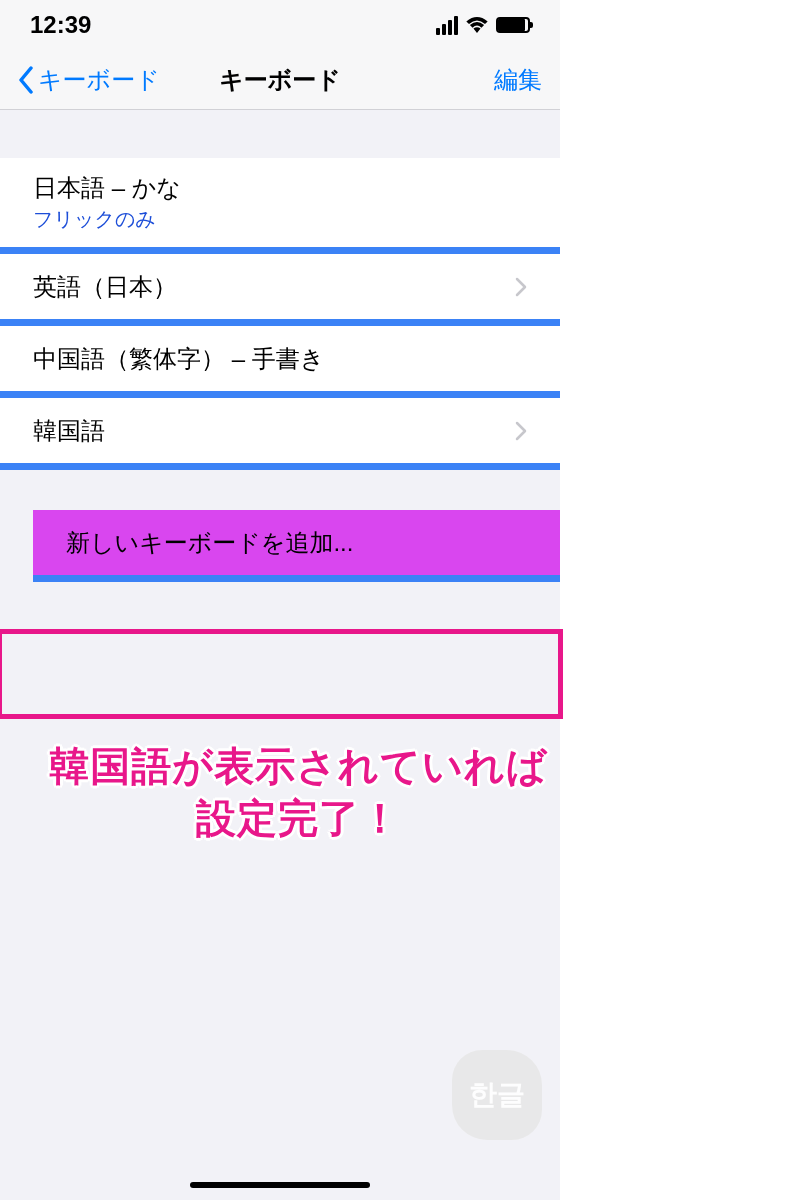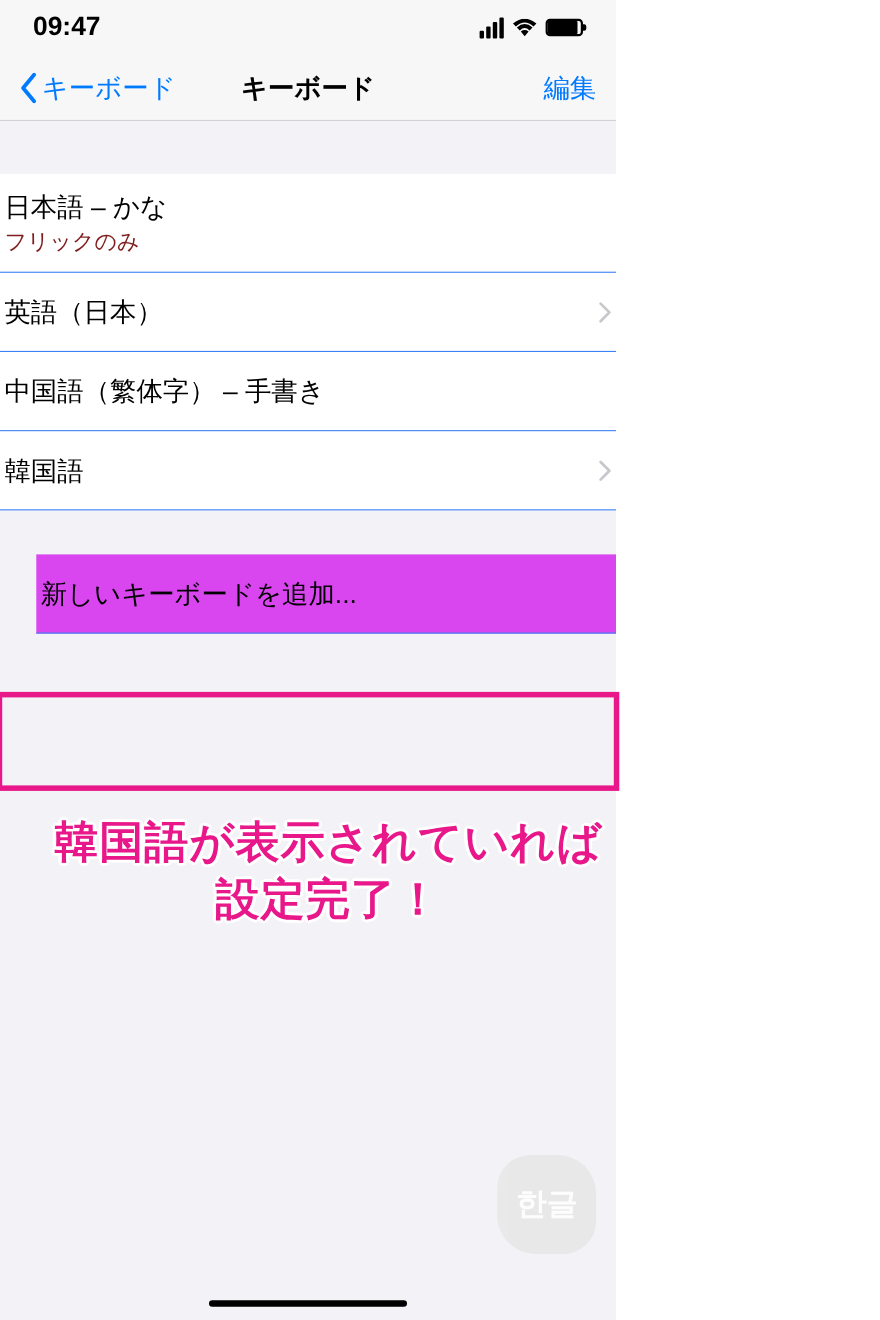--- a/index.html
+++ b/index.html
@@ -44,30 +44,30 @@
       border-bottom: 1px solid #d1d1d6;
     }
     .nav-back { display: flex; align-items: center; color: #007aff; font-size: 24px; }
     .chevron-left { width: 16px; height: 28px; margin-right: 4px; }
     .nav-title { font-size: 24px; font-weight: 600; position: absolute; left: 50%; transform: translateX(-50%); }
     .nav-edit { color: #007aff; font-size: 24px; }
     .section-gap { height: 48px; }
     .list { background: #fff; }
     .row {
       min-height: 72px;
-      padding: 14px 4px;
-      border-bottom: 1px solid #3b82f6;
+      padding: 14px 33px;
+      border-bottom: 7px solid #3b82f6;
       display: flex;
       align-items: center;
       justify-content: space-between;
       position: relative;
     }
     .row-content { display: flex; flex-direction: column; gap: 2px; }
     .row-title { font-size: 24px; color: #000; }
-    .row-subtitle { font-size: 20px; color: #7f1d1d; }
+    .row-subtitle { font-size: 20px; color: #1d4ed8; }
     .row .chevron-right { width: 12px; height: 20px; color: #c7c7cc; }
     .highlight-box {
       position: absolute;
       border: 5px solid #e8178a;
       left: -3px;
       right: -3px;
       top: 629px;
       height: 90px;
       pointer-events: none;
       z-index: 5;
@@ -125,21 +125,21 @@
       width: 240px;
       height: 1200px;
       background: #fff;
     }
   </style>
 </head>
 <body>
 
 <div class="screen">
   <div class="status-bar">
-    <div class="status-time">09:47</div>
+    <div class="status-time">12:39</div>
     <div class="status-icons">
       <div class="signal-bars">
         <div class="bar b1"></div>
           <div class="bar b2"></div>
           <div class="bar b3"></div>
           <div class="bar b4"></div>
       </div>
       <svg class="wifi-icon" viewBox="0 0 24 18">
         <path d="M12 18 L8 13 Q12 10 16 13 Z M4 9 Q12 2 20 9 L17 12 Q12 7 7 12 Z M0 5 Q12 -5 24 5 L21 8 Q12 0 3 8 Z" fill="#000"></path>
       </svg>

